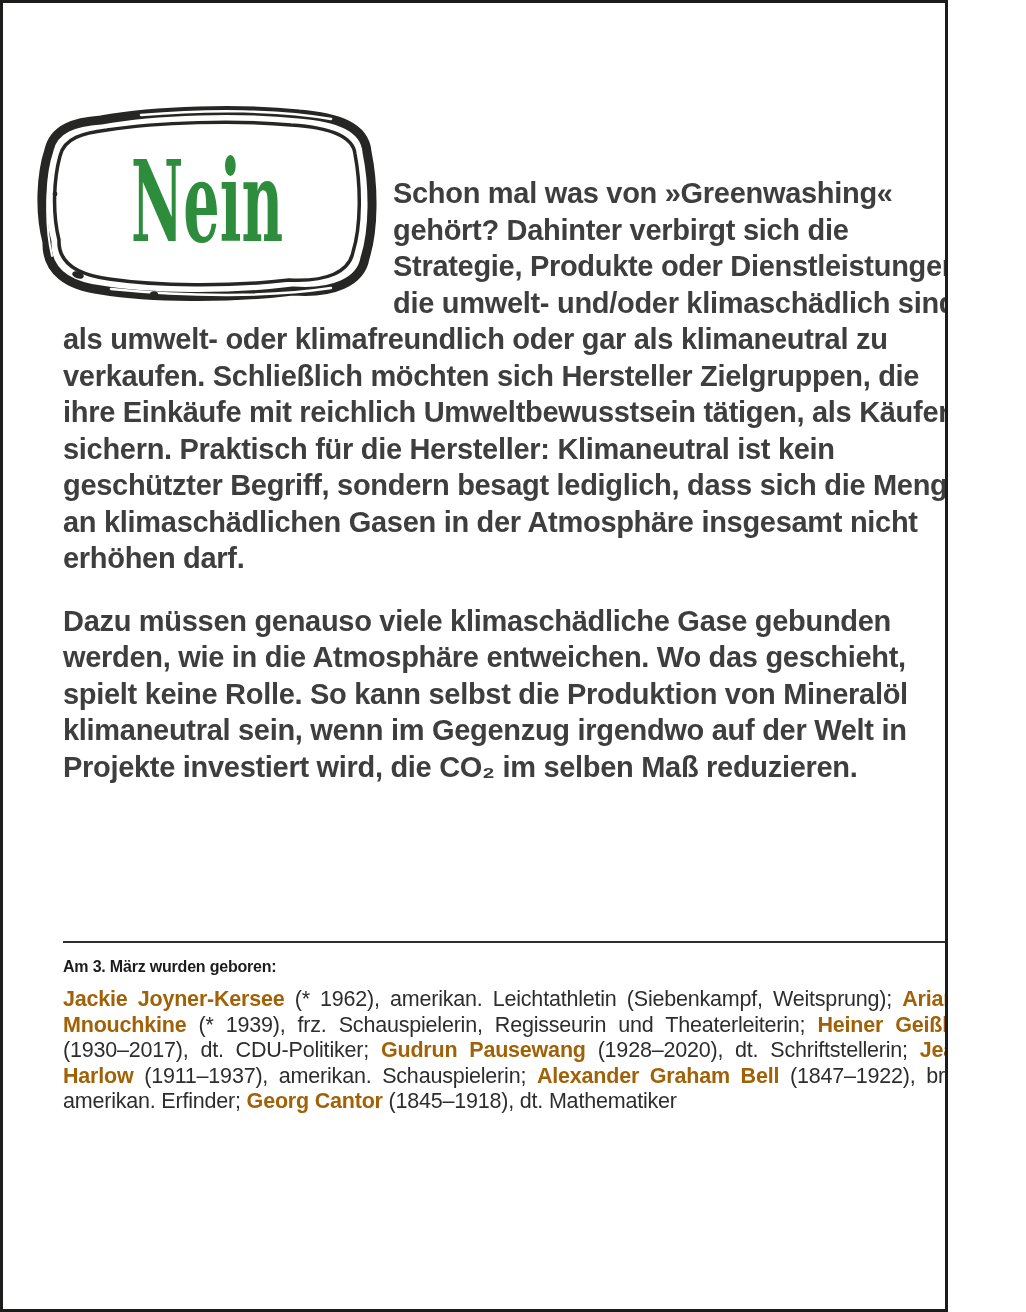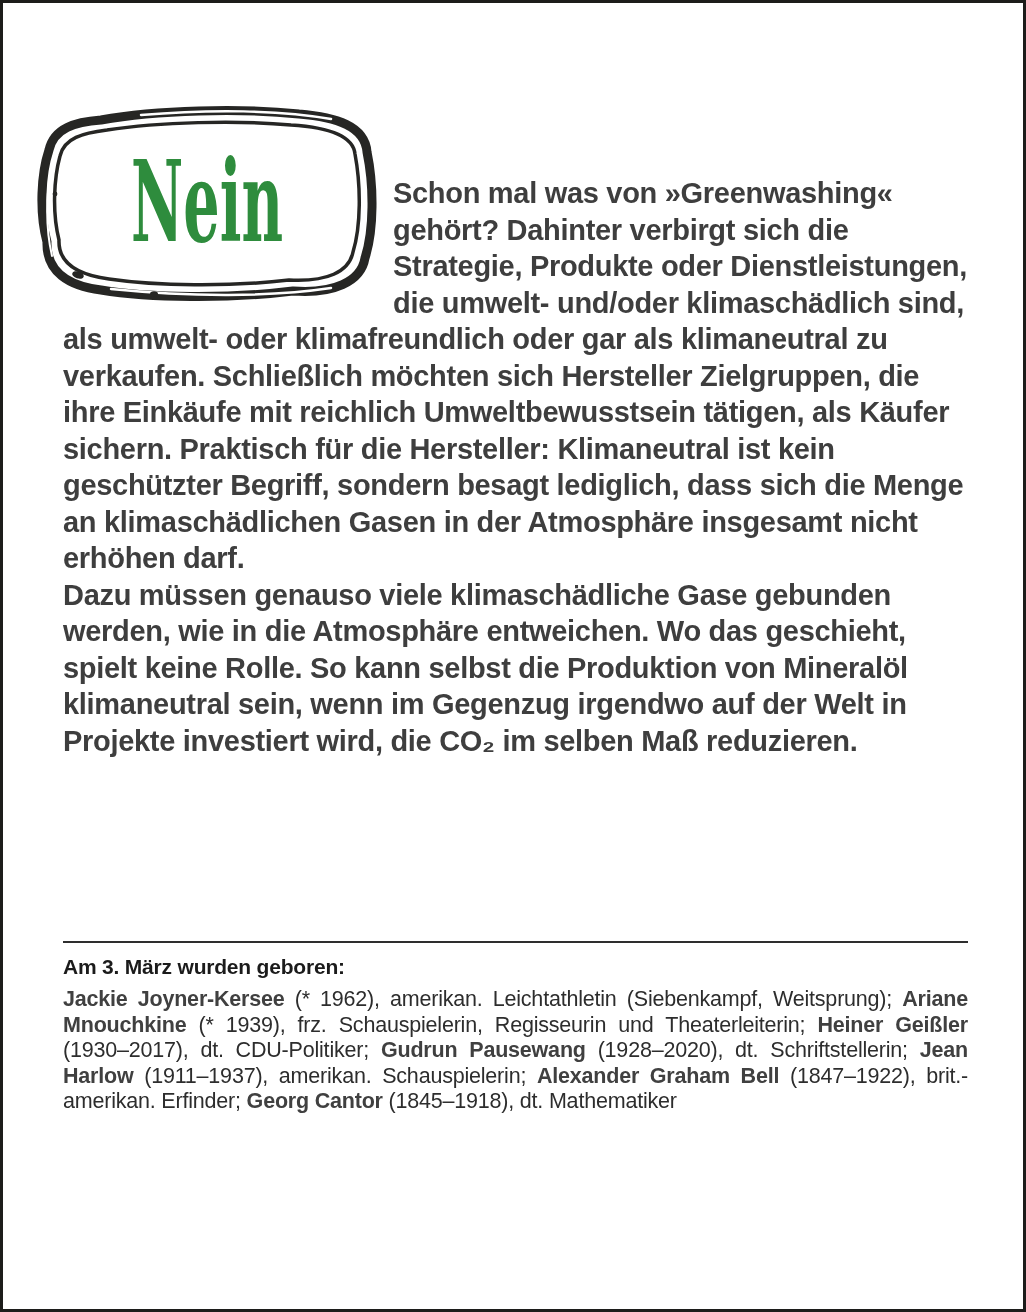--- a/index.html
+++ b/index.html
@@ -2,21 +2,21 @@
 <html lang="de"><head>
 <meta charset="utf-8">
 <style>
   html, body {
     margin: 0;
     padding: 0;
     background: #ffffff;
   }
   .page {
     position: relative;
-    width: 1026px;
+    width: 948px;
     height: 1312px;
     box-sizing: border-box;
     background: #ffffff;
     border: 3px solid #1c1c1a;
     overflow: hidden;
     font-family: "Liberation Sans", sans-serif;
   }
 
   
   .stamp {
@@ -37,54 +37,54 @@
     position: absolute;
     left: 60px;
     top: 172px;
     width: 905px;
     font-size: 29px;
     line-height: 36.5px;
     letter-spacing: -0.3px;
     color: #3e3e3e;
   }
   .main-text p { margin: 0; font-weight: bold; }
-  .main-text p + p { }
+  .main-text p + p { margin-top: 26px; }
   .float-spacer {
     float: left;
     width: 330px;
     height: 145px;
   }
 
   
   .birthdays {
     position: absolute;
     left: 60px;
     top: 938px;
     width: 905px;
   }
   .rule {
     border-top: 2px solid #2e2e2e;
     height: 0;
   }
   .birthdays h2 {
     margin: 11px 0 0 0;
-    font-size: 21px;
+    font-size: 16px;
     line-height: 25px;
     color: #1b1b1b;
     letter-spacing: -0.2px;
   }
   .birthday-text {
     margin: 8px 0 0 0;
     font-size: 21.5px;
     line-height: 25.5px;
     text-align: justify;
     color: #2d2d2d;
     letter-spacing: -0.2px;
   }
-  .birthday-text b { color: #404040; }
+  .birthday-text b { color: #a16207; }
 </style>
 </head>
 <body>
 
 <div class="page">
 
   <div class="stamp">
     <svg viewBox="0 0 350 212" aria-hidden="true">
 
       <path d="M 70 22 C 125 12, 210 10, 268 16 C 305 19, 334 28, 336 54 C 343 88, 343 132, 334 160 C 330 184, 302 196, 262 193 C 198 201, 118 200, 70 192 C 38 188, 15 174, 16 144 C 8 114, 10 76, 18 52 C 23 30, 44 24, 70 22 Z" fill="none" stroke="#262624" stroke-width="9" stroke-linecap="round"></path>

